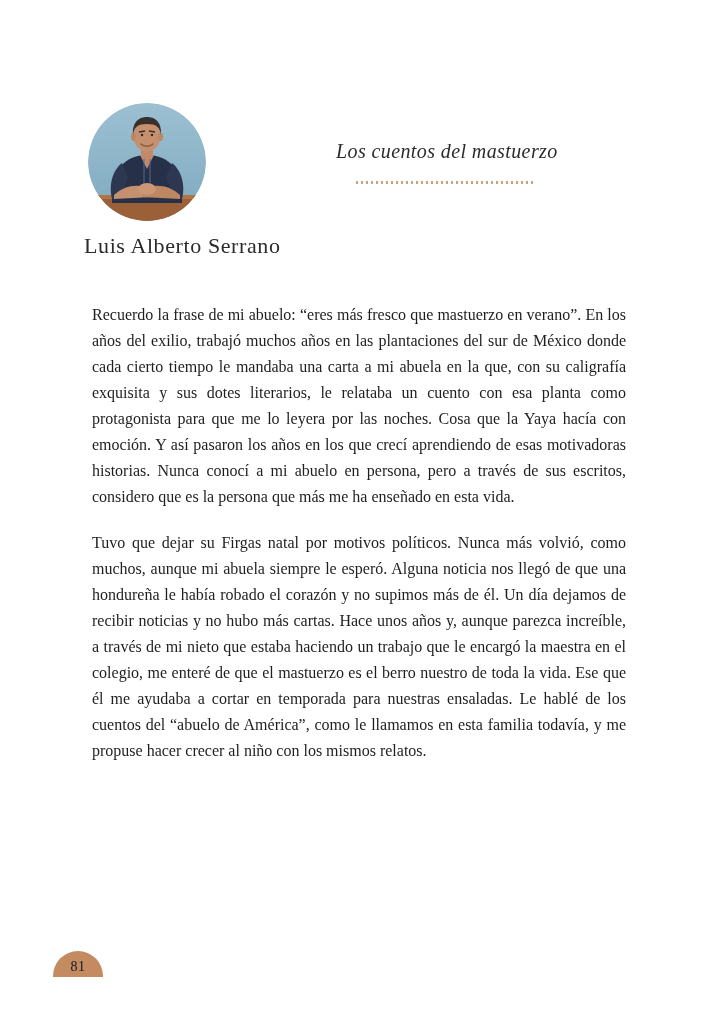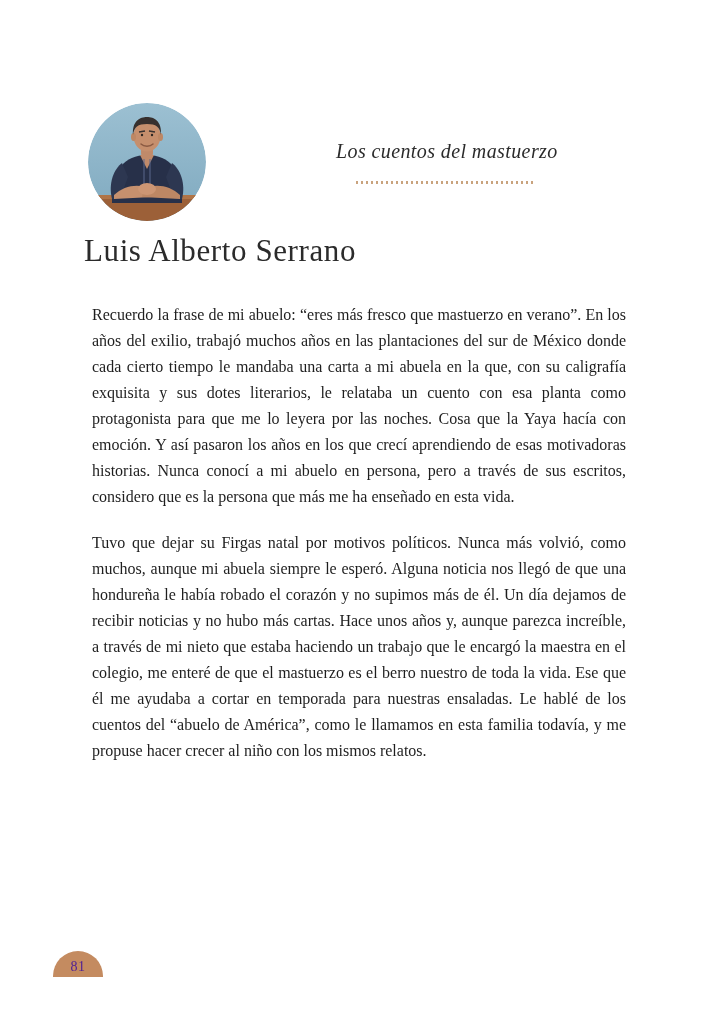--- a/index.html
+++ b/index.html
@@ -54,21 +54,21 @@
       #c9a37e 0px, #c9a37e 2.5px,
       transparent 2.5px, transparent 5px);
   }
 
   
   .author {
     position: absolute;
     left: 84px;
     top: 233px;
     margin: 0;
-    font-size: 31px;
+    font-size: 22px;
     font-weight: 400;
     letter-spacing: 0.6px;
     color: #2b2b2b;
     white-space: nowrap;
   }
 
   
   .article-body {
     position: absolute;
     left: 92px;
@@ -93,21 +93,21 @@
     height: 26px;
     background: #c48b60;
     border-radius: 25px 25px 0 0;
     display: flex;
     align-items: flex-end;
     justify-content: center;
   }
   .page-badge span {
     font-size: 14px;
     line-height: 20px;
-    color: #4c1d95;
+    color: #0f172a;
     letter-spacing: 0.5px;
   }
 </style>
 </head>
 <body>
 
 <div class="page">
 
   <div class="avatar">
     <svg width="118" height="118" viewBox="0 0 118 118" xmlns="http://www.w3.org/2000/svg">

